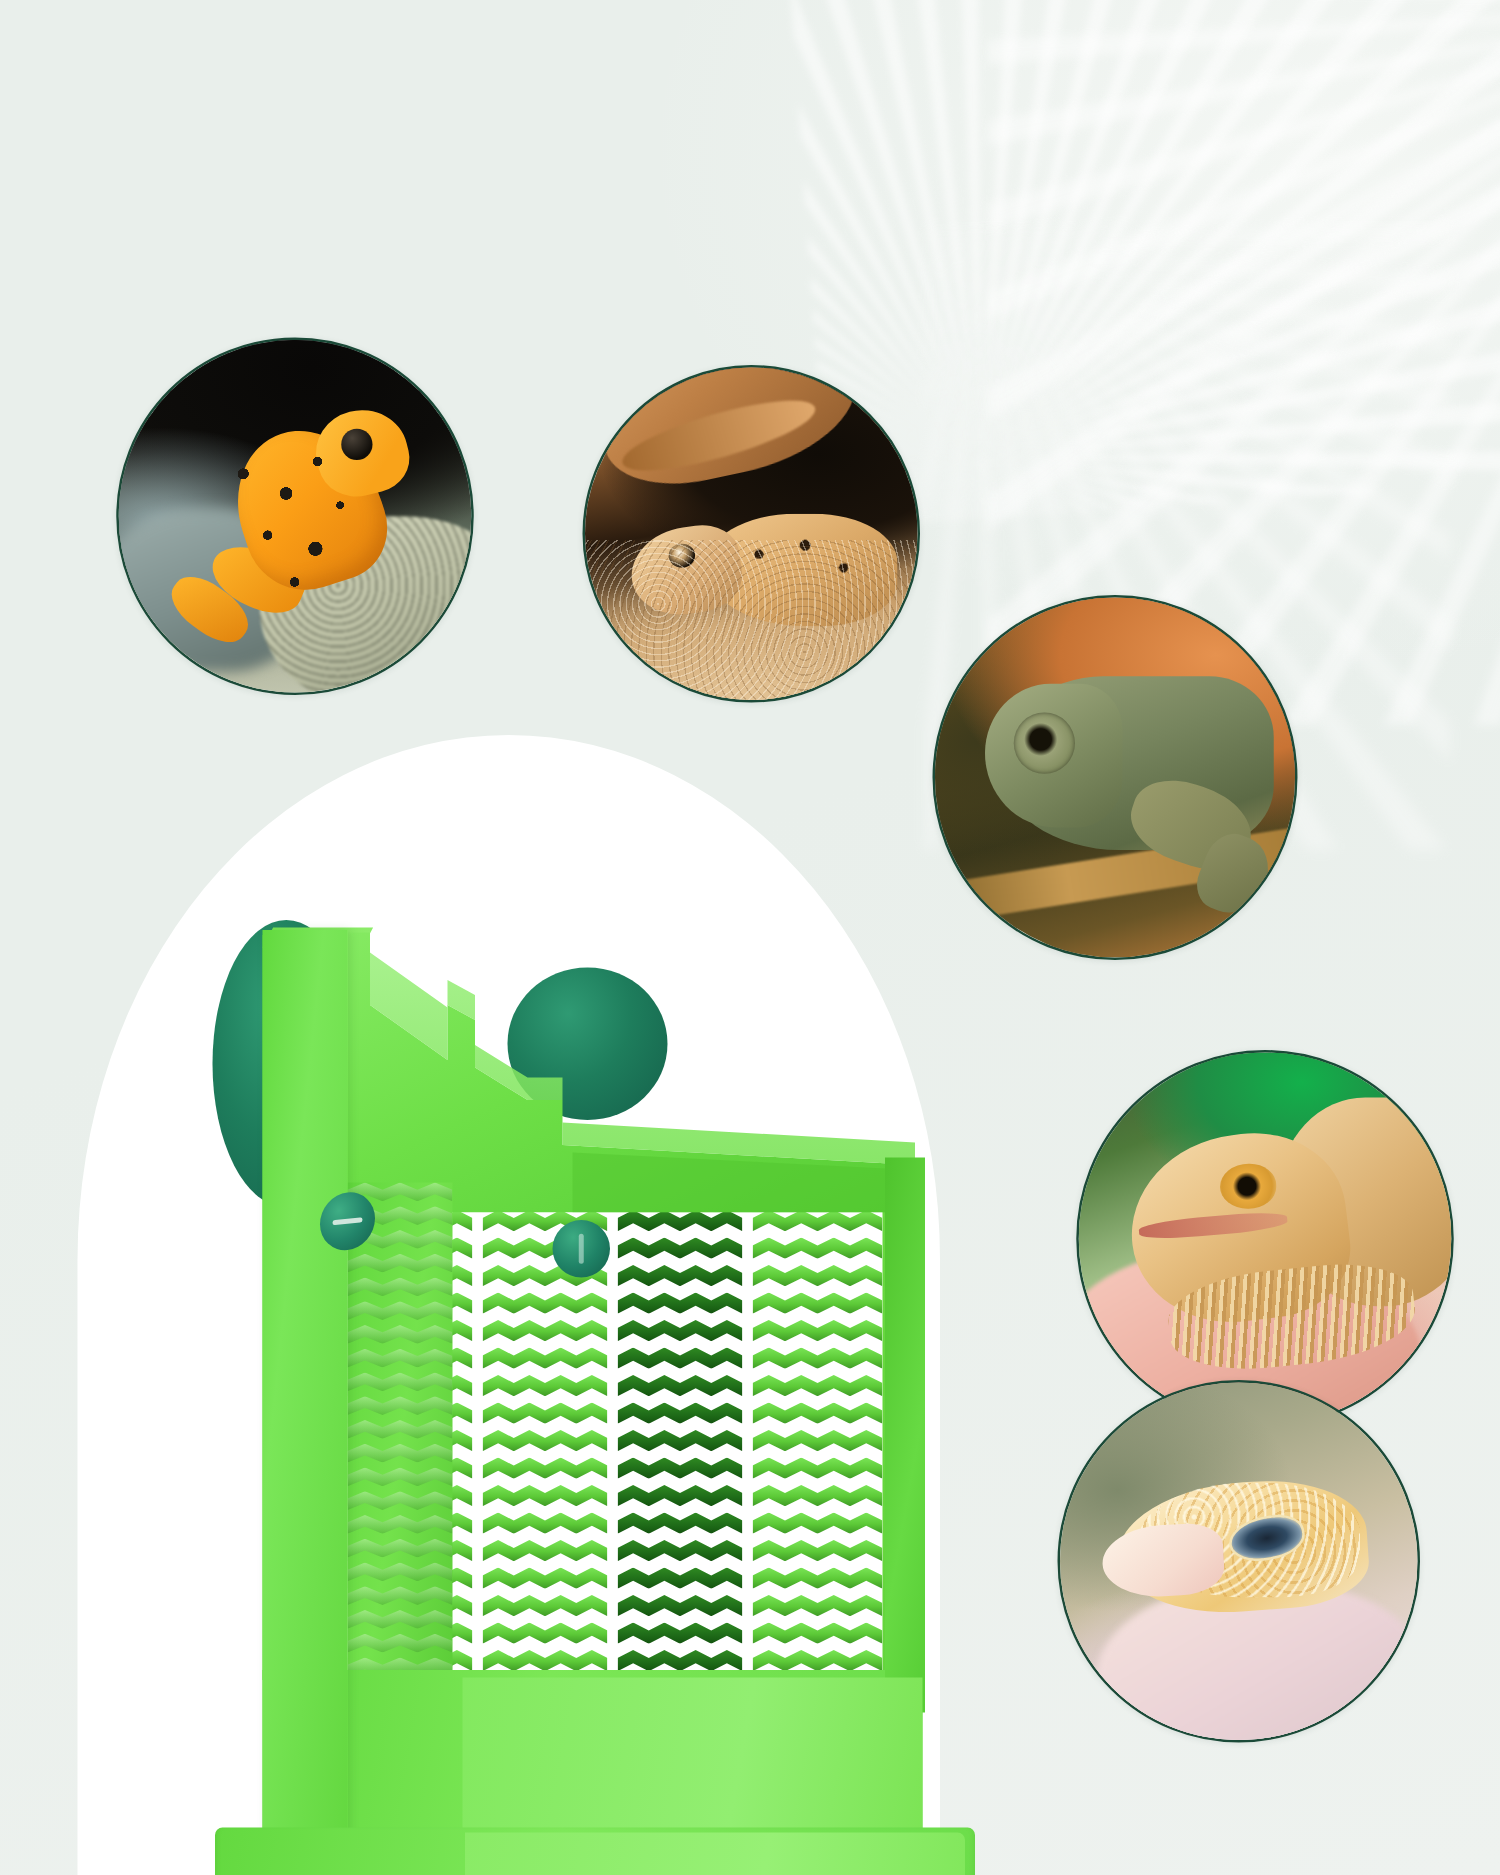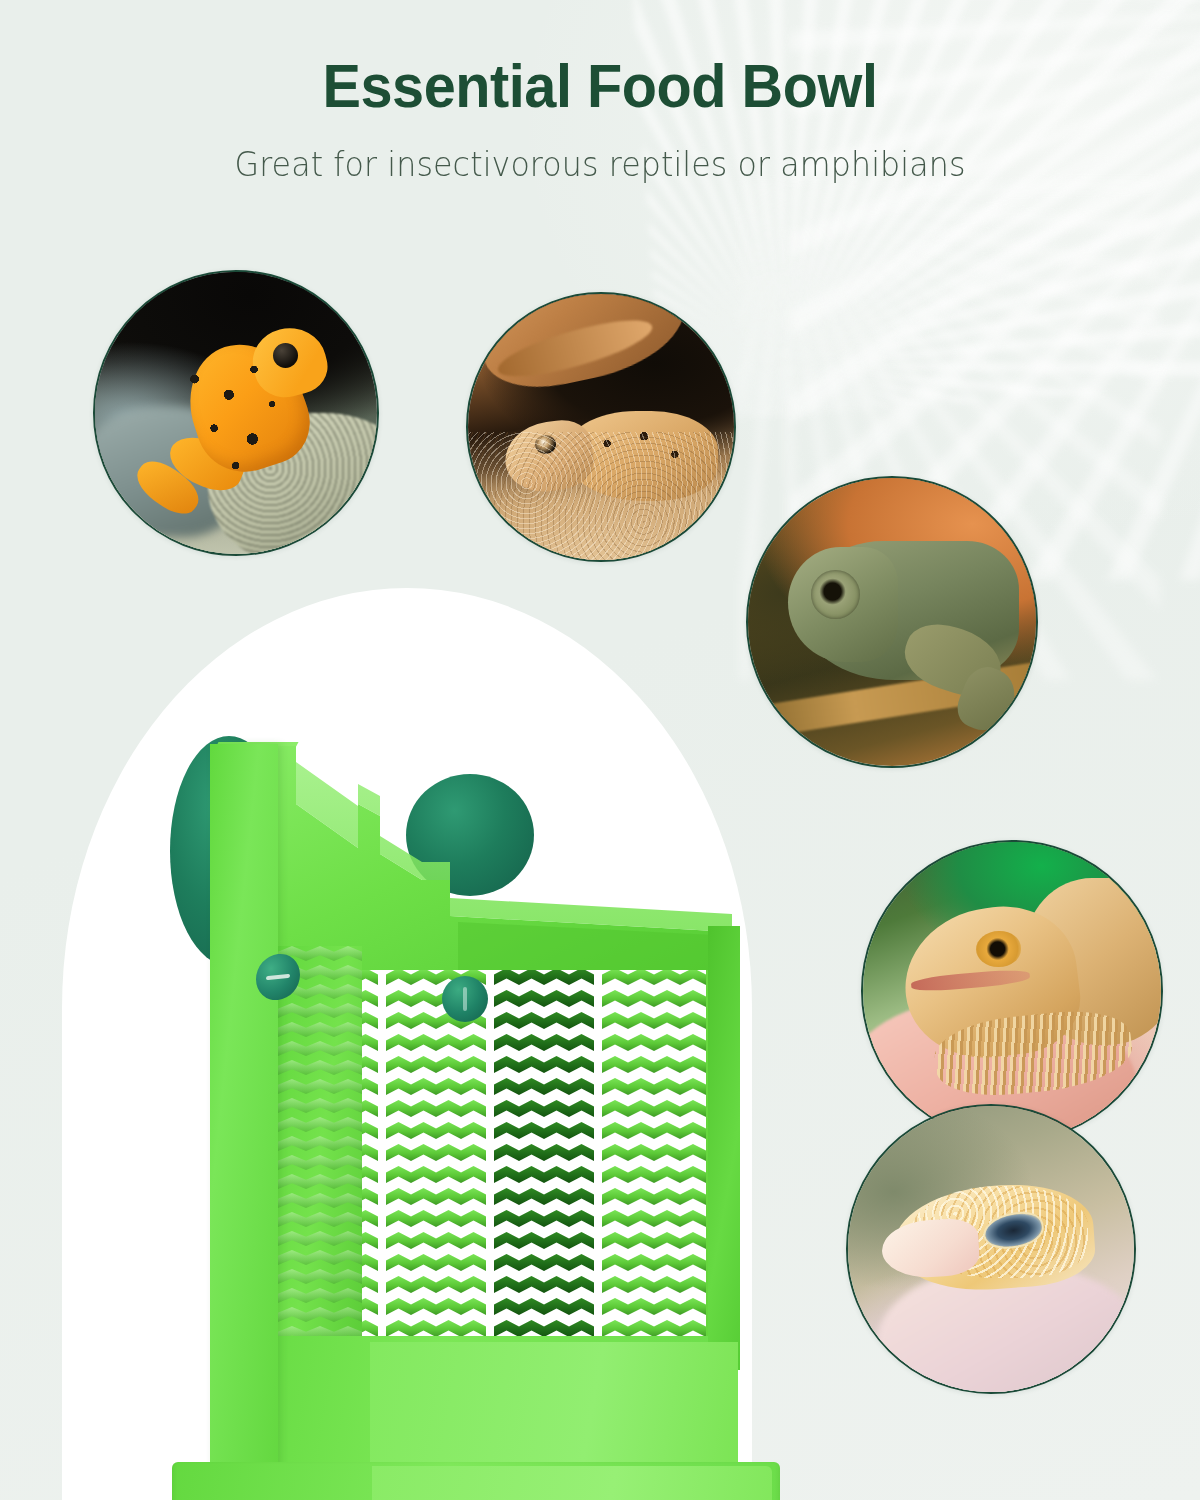--- a/index.html
+++ b/index.html
@@ -539,24 +539,20 @@
 </style>
 </head>
 <body>
 
 <div id="page-root">
 
   <div class="palm-shadow palm-a"></div>
   <div class="palm-shadow palm-b"></div>
   <div class="palm-shadow palm-c"></div>
 
-  <div class="header">
-    <div class="title">Essential Food Bowl</div>
-    <div class="subtitle">Great for insectivorous reptiles or amphibians</div>
-  </div>
 
   <div class="photo" id="photo-frog">
     <div class="scene">
       <div class="frog-rock-l"></div>
       <div class="frog-rock-r"></div>
       <div class="frog-leg2"></div>
       <div class="frog-leg1"></div>
       <div class="frog-body"></div>
       <div class="frog-head"></div>
       <div class="frog-spots"></div>

